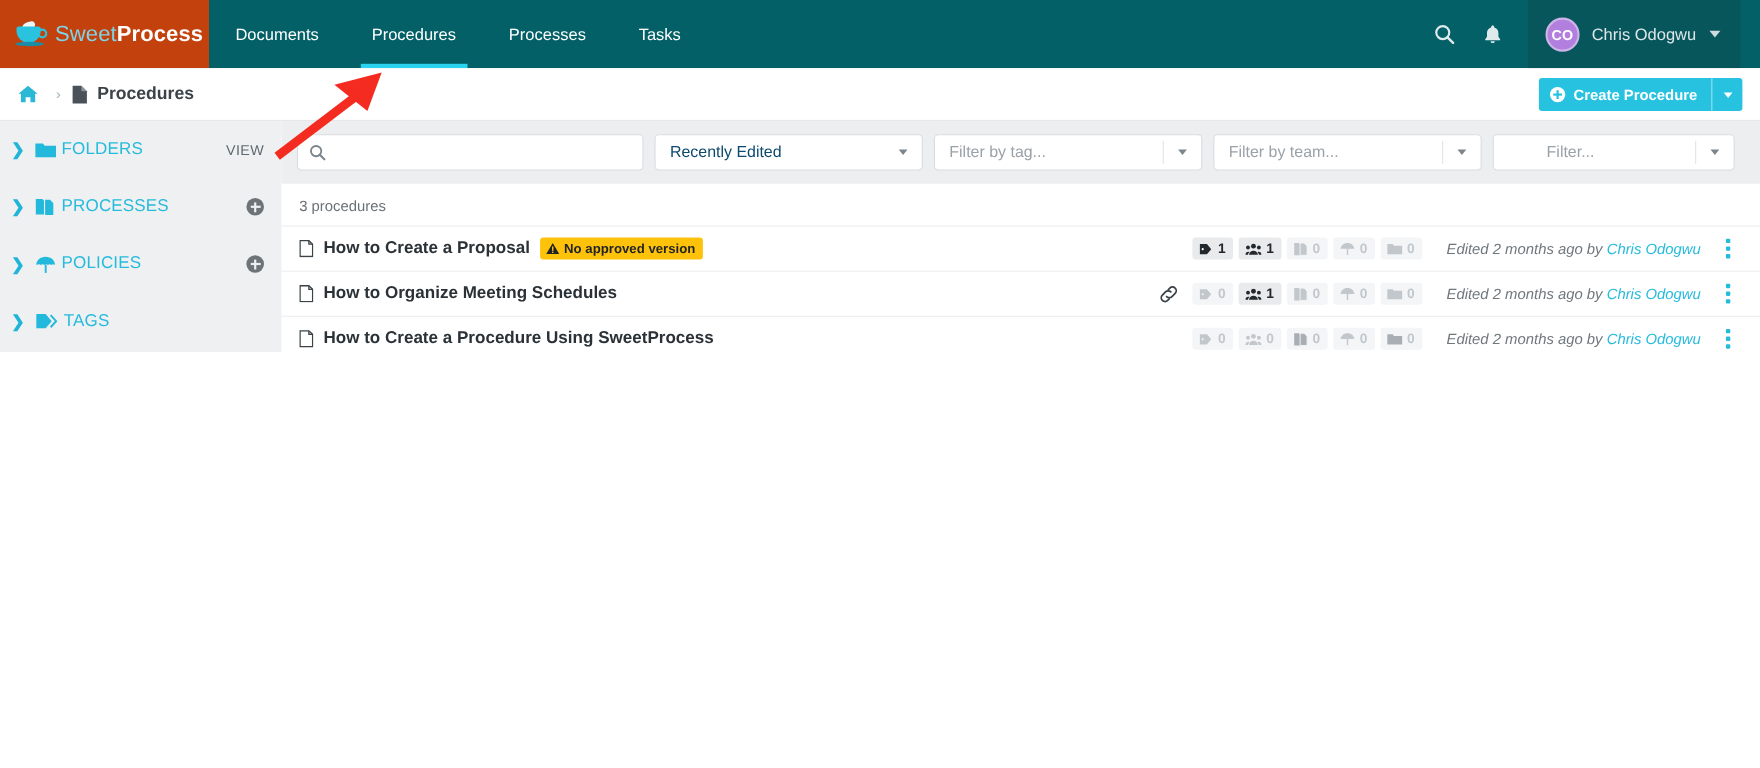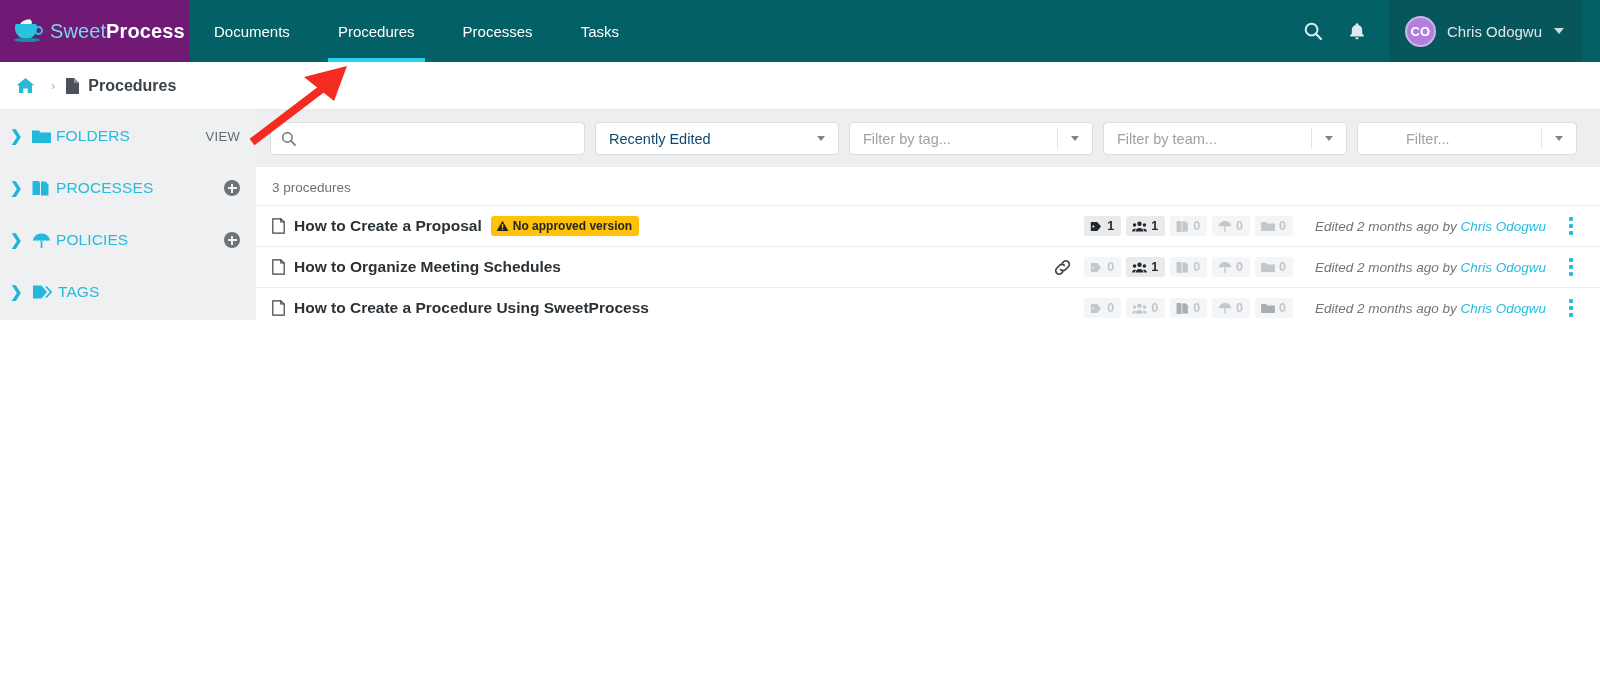--- a/index.html
+++ b/index.html
@@ -12,21 +12,21 @@
 
   
   .topnav {
     position: absolute; top: 0; left: 0;
     width: 1600px; height: 62px;
     background: #046067;
     display: flex; align-items: stretch;
   }
   .logo-block {
     width: 190px; height: 62px;
-    background: #701a75;
+    background: #c2410c;
     display: flex; align-items: center; padding-left: 14px;
     flex: 0 0 190px;
   }
   .cup-icon { width: 30px; height: 26px; position: relative; margin-right: 6px; flex: 0 0 30px; }
   .cup-body {
     position: absolute; left: 1px; top: 6px;
     width: 22px; height: 15px;
     background: #29c3e0;
     border-radius: 2px 2px 11px 11px;
   }
@@ -329,20 +329,29 @@
     <span class="crumb-sep">›</span>
     <span class="crumb-docicon">
       <svg width="15" height="18" viewBox="0 0 15 18">
         <path d="M1 1h8l5 5v11H1z" fill="#4a5158"></path>
         <path d="M9 1l5 5H9z" fill="#8b9299"></path>
       </svg>
     </span>
     <span class="crumb-label">Procedures</span>
   </div>
 
+  <div class="create-btn-wrap">
+    <button class="create-btn">
+      <span class="plus-circle"></span>
+      <span>Create Procedure</span>
+    </button>
+    <div class="create-split">
+      <span class="caret-white"></span>
+    </div>
+  </div>
 </div>
 
 <div class="sidebar">
 
   <div class="side-item">
     <span class="side-chevron">❯</span>
     <span class="side-icon">
       <svg width="19" height="15" viewBox="0 0 19 15">
           <path d="M0 1.5h7l1.6 2H19V14H0z" fill="#23b9dc"></path>
         </svg>

